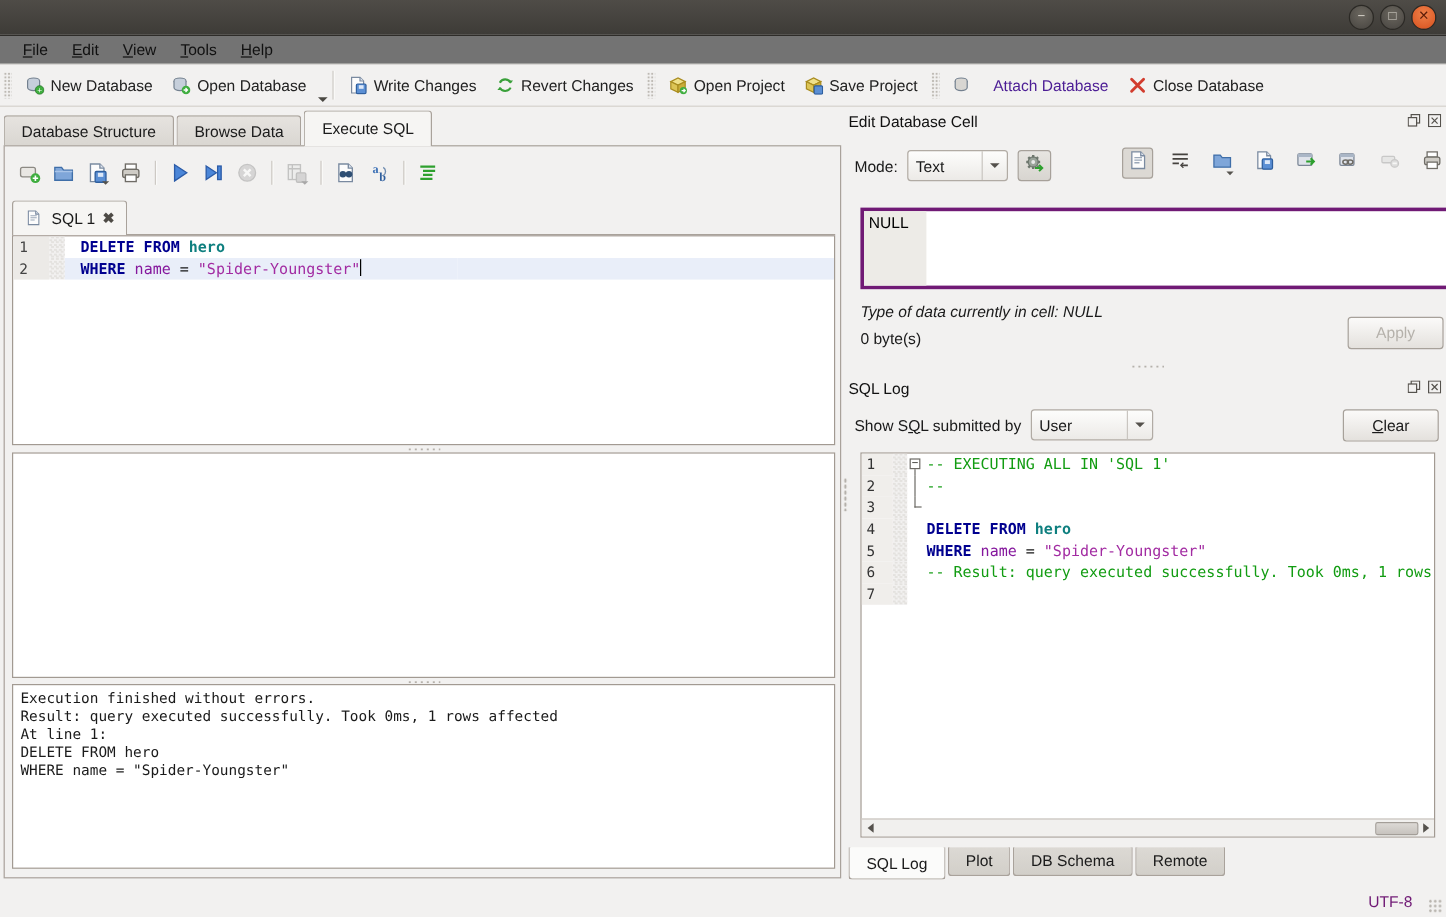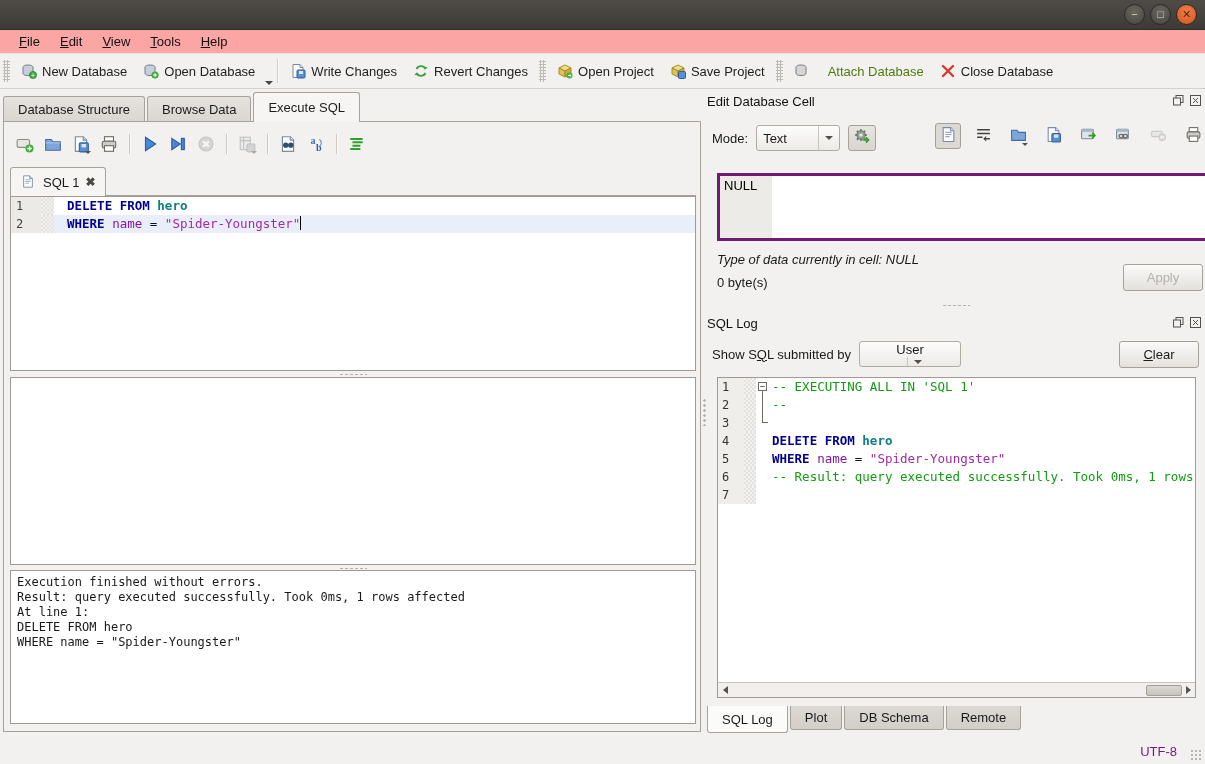--- a/index.html
+++ b/index.html
@@ -15,33 +15,33 @@
   .winctl { position:absolute; right:8px; top:4px; display:flex; gap:5px; }
   .wbtn { width:21px; height:21px; border-radius:50%; border:1px solid #2b2925;
     background:radial-gradient(circle at 50% 35%, #6b675f, #474440);
     display:flex; align-items:center; justify-content:center;
     color:#d8d4cc; font-size:11px; line-height:1; }
   .wbtn.close { background:radial-gradient(circle at 50% 35%, #f08149, #d6501e); color:#5d1d08; }
   .wbtn span { transform:translateY(-0.5px); }
 
   
   .menubar { position:absolute; left:0; top:30px; width:1205px; height:24px;
-    background:#fca5a5; display:flex; align-items:center; padding-left:10px; gap:2px;
+    background:#737373; display:flex; align-items:center; padding-left:10px; gap:2px;
     border-bottom:1px solid #e7e5e2; }
   .menu-item { font-size:13px; padding:2px 9px; color:#111; }
   .u { text-decoration:underline; }
 
   
   .toolbar { position:absolute; left:0; top:54px; width:1205px; height:35px;
     background:#f2f1f0; border-bottom:1px solid #d5d2cd; display:flex; align-items:center; }
   .tb-handle { width:7px; height:22px; margin:0 3px;
     background-image:radial-gradient(#bdb9b3 1px, transparent 1.2px); background-size:3px 3px; }
   .tb-btn { display:flex; align-items:center; gap:5px; padding:4px 8px; font-size:13px;
     color:#222; white-space:nowrap; border-radius:3px; }
-  .tb-btn.disabled { color:#4d7c0f;gap:18px; }
+  .tb-btn.disabled { color:#4c1d95;gap:18px; }
   .tb-caret { width:0; height:0; border-left:4px solid transparent; border-right:4px solid transparent;
     border-top:4px solid #4a4843; margin-left:2px; align-self:flex-end; margin-bottom:3px; }
   .tb-sep { width:1px; height:24px; background:#d0ccc7; margin:0 4px; box-shadow:1px 0 0 #fbfaf9; }
   .icon16 { width:16px; height:16px; flex:0 0 16px; }
   .icon16 svg, .icon22 svg { display:block; }
 
   
   .main-tabs { position:absolute; left:3px; top:92px; height:30px; display:flex; align-items:flex-end; }
   .mtab { font-size:13px; padding:4px 14px; height:26px; display:flex; align-items:center;
     background:linear-gradient(#e6e3df,#d9d6d1); border:1px solid #a9a29b; border-bottom:none;
@@ -577,21 +577,21 @@
             </svg></span>
         <span class="dock-ic"><svg width="11" height="11">
               <rect x="0.5" y="0.5" width="10" height="10" fill="none" stroke="#55524d"></rect>
               <path d="M3 3 L8 8 M8 3 L3 8" stroke="#55524d"></path>
             </svg></span>
       </span>
     </div>
 
     <div class="filter-row">
       <span class="filter-label" id="filterLabel"><span>Show S<span class="u">Q</span>L submitted by</span></span>
-      <div class="combo" style="width:102px;flex-direction:column;">
+      <div class="combo" style="width:102px;">
         <span class="val">User</span>
         <span class="carea">
             <span class="ctri"></span>
           </span>
       </div>
       <div class="btn clear-btn" id="clearBtn">
           <span><span class="u">C</span>lear</span>
         </div>
     </div>
 

